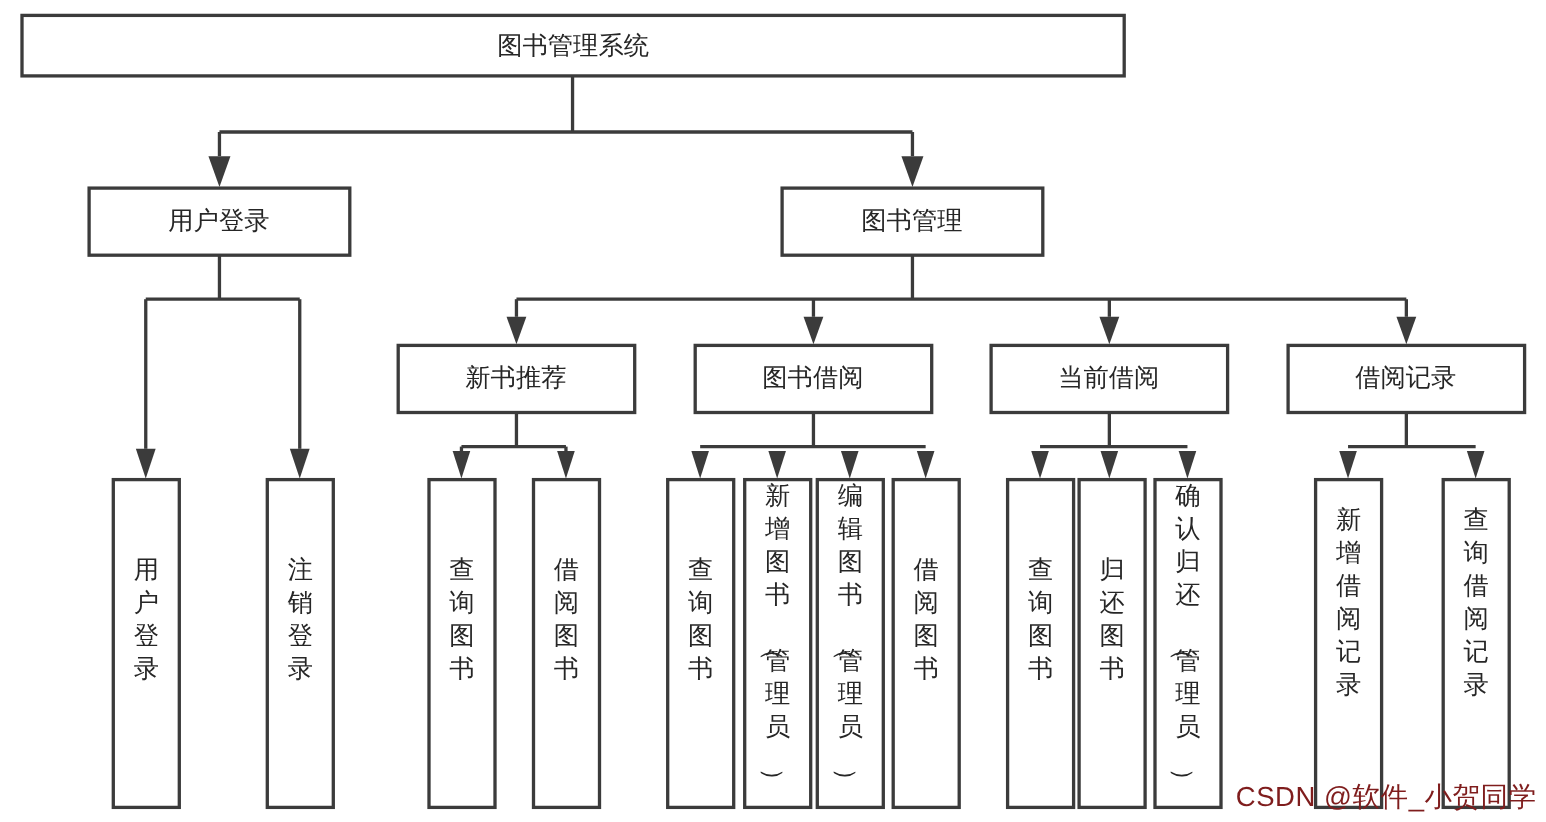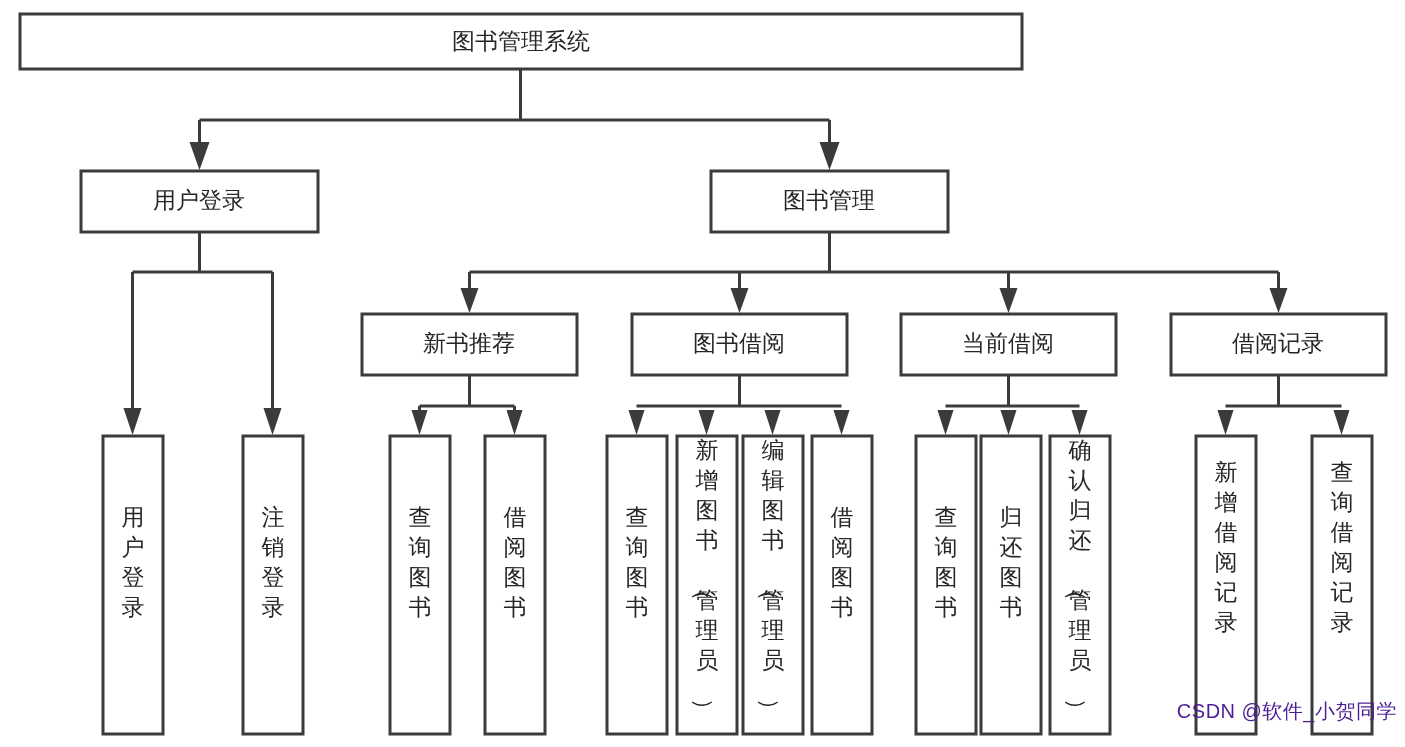--- a/index.html
+++ b/index.html
@@ -49,23 +49,23 @@
   }
   .node-label-vertical {
     fill: #262626;
     font-family: "Liberation Sans", "DejaVu Sans", sans-serif;
     font-size: 23px;
     text-anchor: middle;
   }
   .watermark {
     position: absolute;
     right: 8px;
-    bottom: 22px;
-    color: #4c1d95;
-    font-size: 20px;
+    bottom: 6px;
+    color: #7f1d1d;
+    font-size: 25px;
     font-family: "Liberation Sans", "DejaVu Sans", sans-serif;
     letter-spacing: 0.5px;
     white-space: nowrap;
     pointer-events: none;
   }
 </style>
 </head>
 <body>
 
 <div id="diagram-root">

